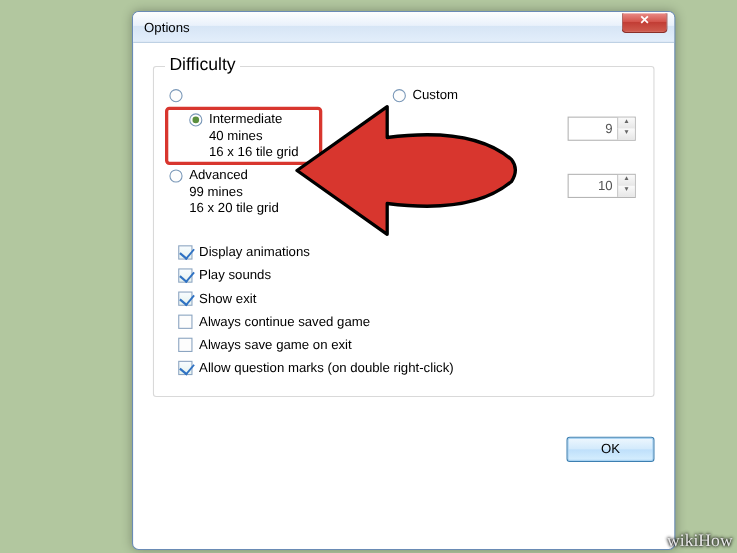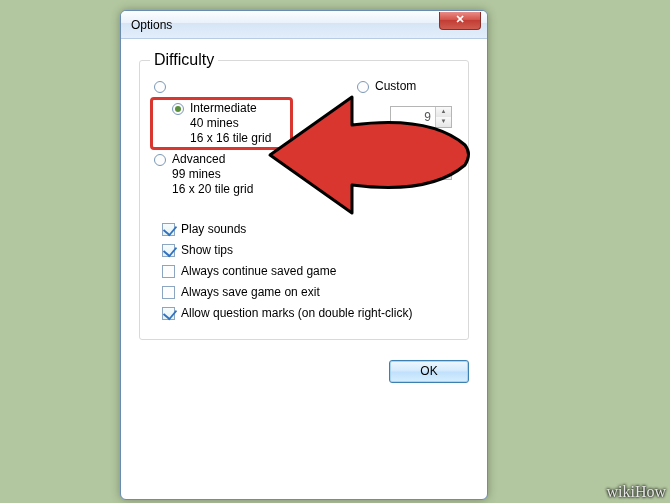--- a/index.html
+++ b/index.html
@@ -11,21 +11,21 @@
     font-family: "Segoe UI", Tahoma, sans-serif;
     font-size: 12px;
     color: #000;
     position: relative;
     overflow: hidden;
   }
   .dialog {
     position: absolute;
     left: 120px;
     top: 10px;
-    width: 368px;
+    width: 494px;
     height: 490px;
     background: #fff;
     border: 1px solid #6a8bb5;
     border-radius: 6px;
     box-shadow: 0 0 10px rgba(0,0,0,0.3);
     overflow: hidden;
   }
   .titlebar {
     height: 28px;
     background: linear-gradient(#fdfefe, #e9f1fb 45%, #d6e5f5 46%, #e3eefb);
@@ -164,20 +164,21 @@
   .btn {
     min-width: 80px;
     height: 23px;
     border: 1px solid #8b8b8b;
     border-radius: 3px;
     background: linear-gradient(#fdfdfd,#e8e8e8);
     text-align: center;
     line-height: 21px;
     font-size: 12px;
     cursor: default;
+    margin-top: 16px;
   }
   .btn.default {
     border-color: #3c7fb1;
     box-shadow: 0 0 0 1px #a9d3f2 inset;
     background: linear-gradient(#eef7fe,#d3eafc 48%,#bfe0fb 52%,#d7effe);
   }
   .arrow {
     position: absolute;
     left: 260px; top: 85px;
     width: 220px; height: 140px;
@@ -263,25 +264,29 @@
               </span>
             </div>
           </div>
         </div>
       </div>
 
       <div style="height:14px;"></div>
 
       <div class="chk-row">
         <span class="checkbox checked"></span>
+        <span>Display animations</span>
+      </div>
+      <div class="chk-row">
+        <span class="checkbox checked"></span>
         <span>Play sounds</span>
       </div>
       <div class="chk-row">
         <span class="checkbox checked"></span>
-        <span>Show tips</span>
+        <span>Show exit</span>
       </div>
       <div class="chk-row">
         <span class="checkbox"></span>
         <span>Always continue saved game</span>
       </div>
       <div class="chk-row">
         <span class="checkbox"></span>
         <span>Always save game on exit</span>
       </div>
       <div class="chk-row">

